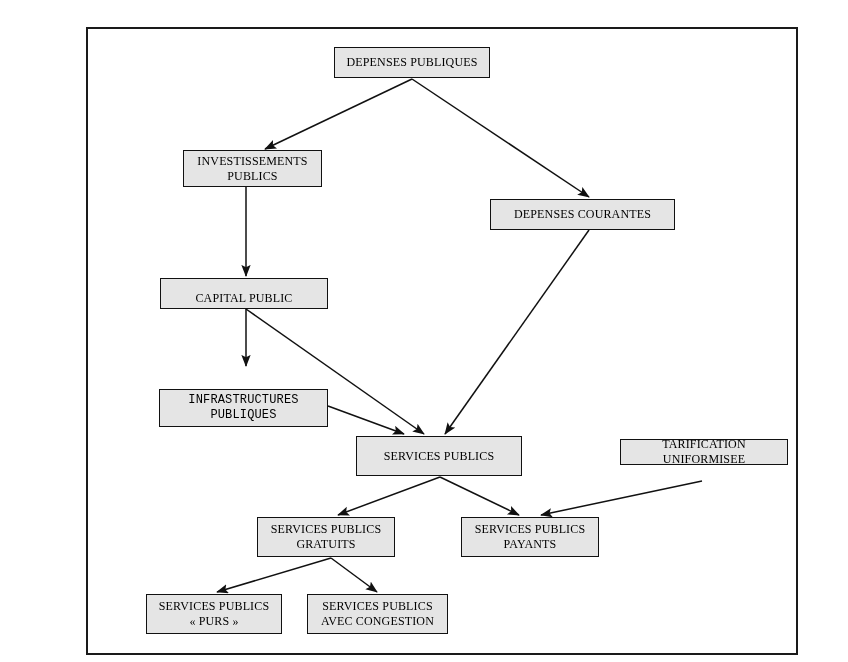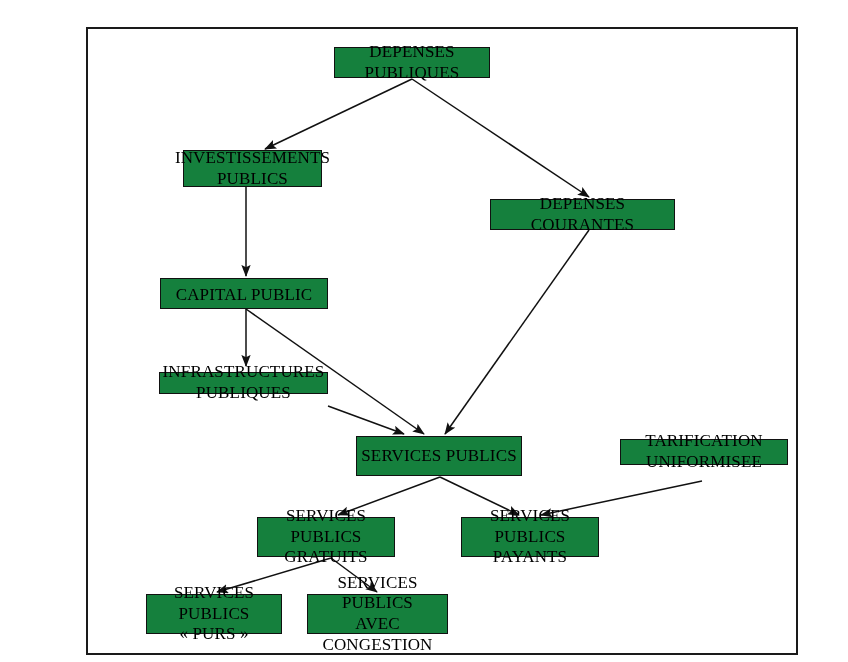--- a/index.html
+++ b/index.html
@@ -31,27 +31,27 @@
     position: absolute;
     left: 0;
     top: 0;
     width: 848px;
     height: 662px;
     pointer-events: none;
   }
   .node {
     position: absolute;
     border: 1.8px solid #111111;
-    background: #15803d;
+    background: #e5e5e5;
     box-sizing: border-box;
     display: flex;
     align-items: center;
     justify-content: center;
     text-align: center;
-    font-size: 17px;
+    font-size: 12px;
     line-height: 1.22;
     letter-spacing: 0.15px;
     color: #000000;
     padding: 2px 4px;
     z-index: 2;
   }
   .node-label {
     display: block;
     white-space: pre-line;
   }
@@ -89,21 +89,21 @@
       <div class="node" style="left: 167px; top: 150px; width: 139px; height: 37px; margin-left: 16px;">
         <span class="node-label">INVESTISSEMENTS
 PUBLICS</span>
       </div>
       <div class="node" style="left: 490px; top: 199px; width: 185px; height: 31px;">
         <span class="node-label">DEPENSES COURANTES</span>
       </div>
       <div class="node" style="left: 160px; top: 278px; width: 168px; height: 31px; align-items: flex-end;">
         <span class="node-label">CAPITAL PUBLIC</span>
       </div>
-      <div class="node" style="left: 159px; top: 372px; width: 169px; height: 22px;">
+      <div class="node" style="left: 159px; top: 389px; width: 169px; height: 38px; font-family: Liberation Mono, monospace;">
         <span class="node-label">INFRASTRUCTURES
 PUBLIQUES</span>
       </div>
       <div class="node" style="left: 356px; top: 436px; width: 166px; height: 40px;">
         <span class="node-label">SERVICES PUBLICS</span>
       </div>
       <div class="node" style="left: 620px; top: 439px; width: 168px; height: 26px;">
         <span class="node-label">TARIFICATION
 UNIFORMISEE</span>
       </div>

